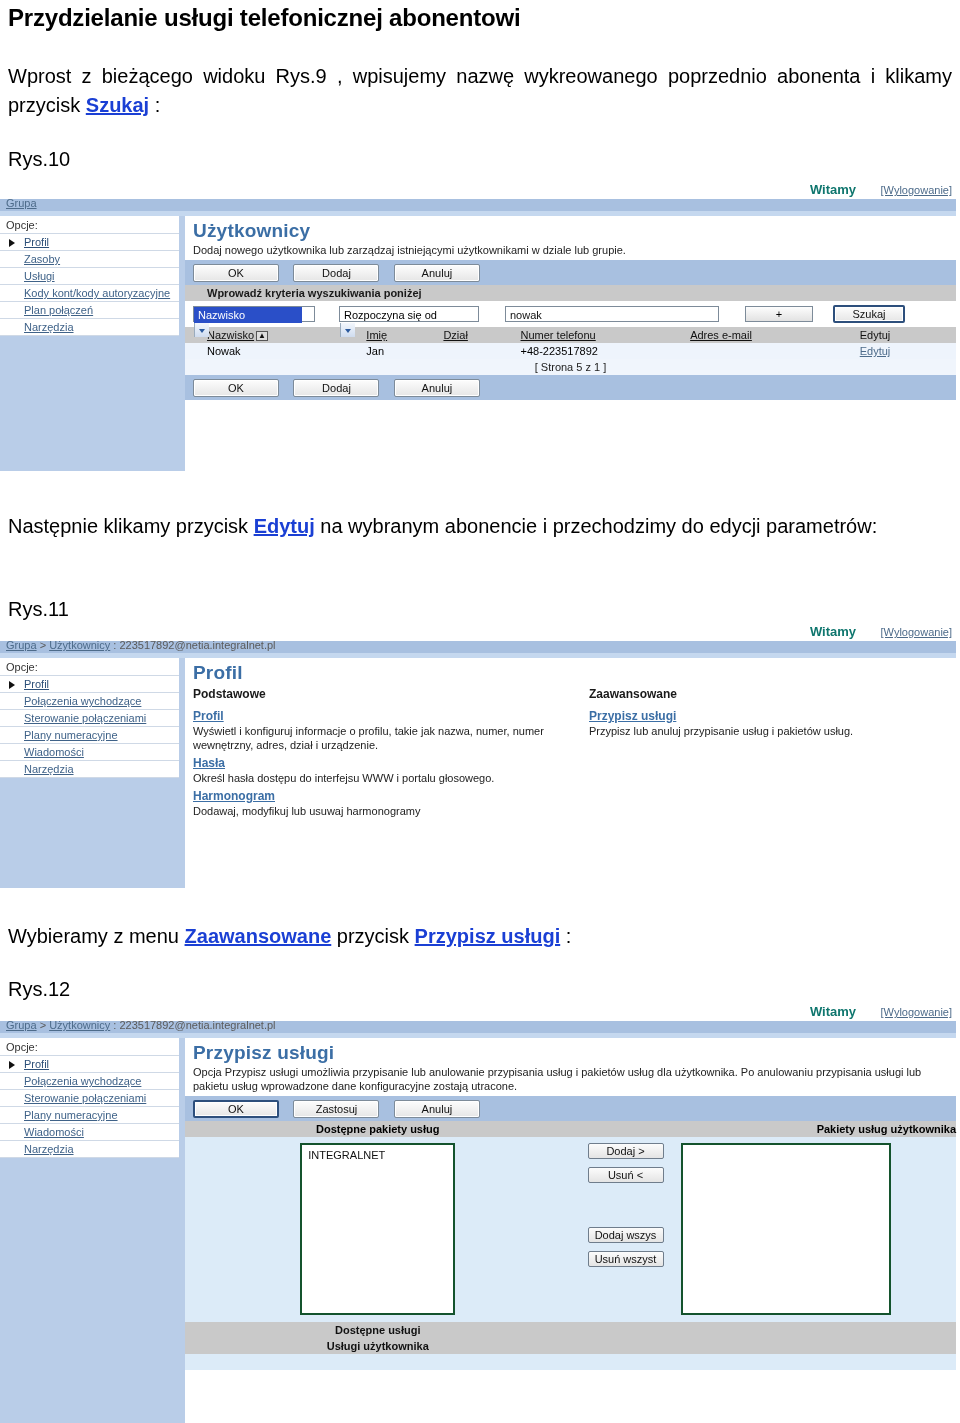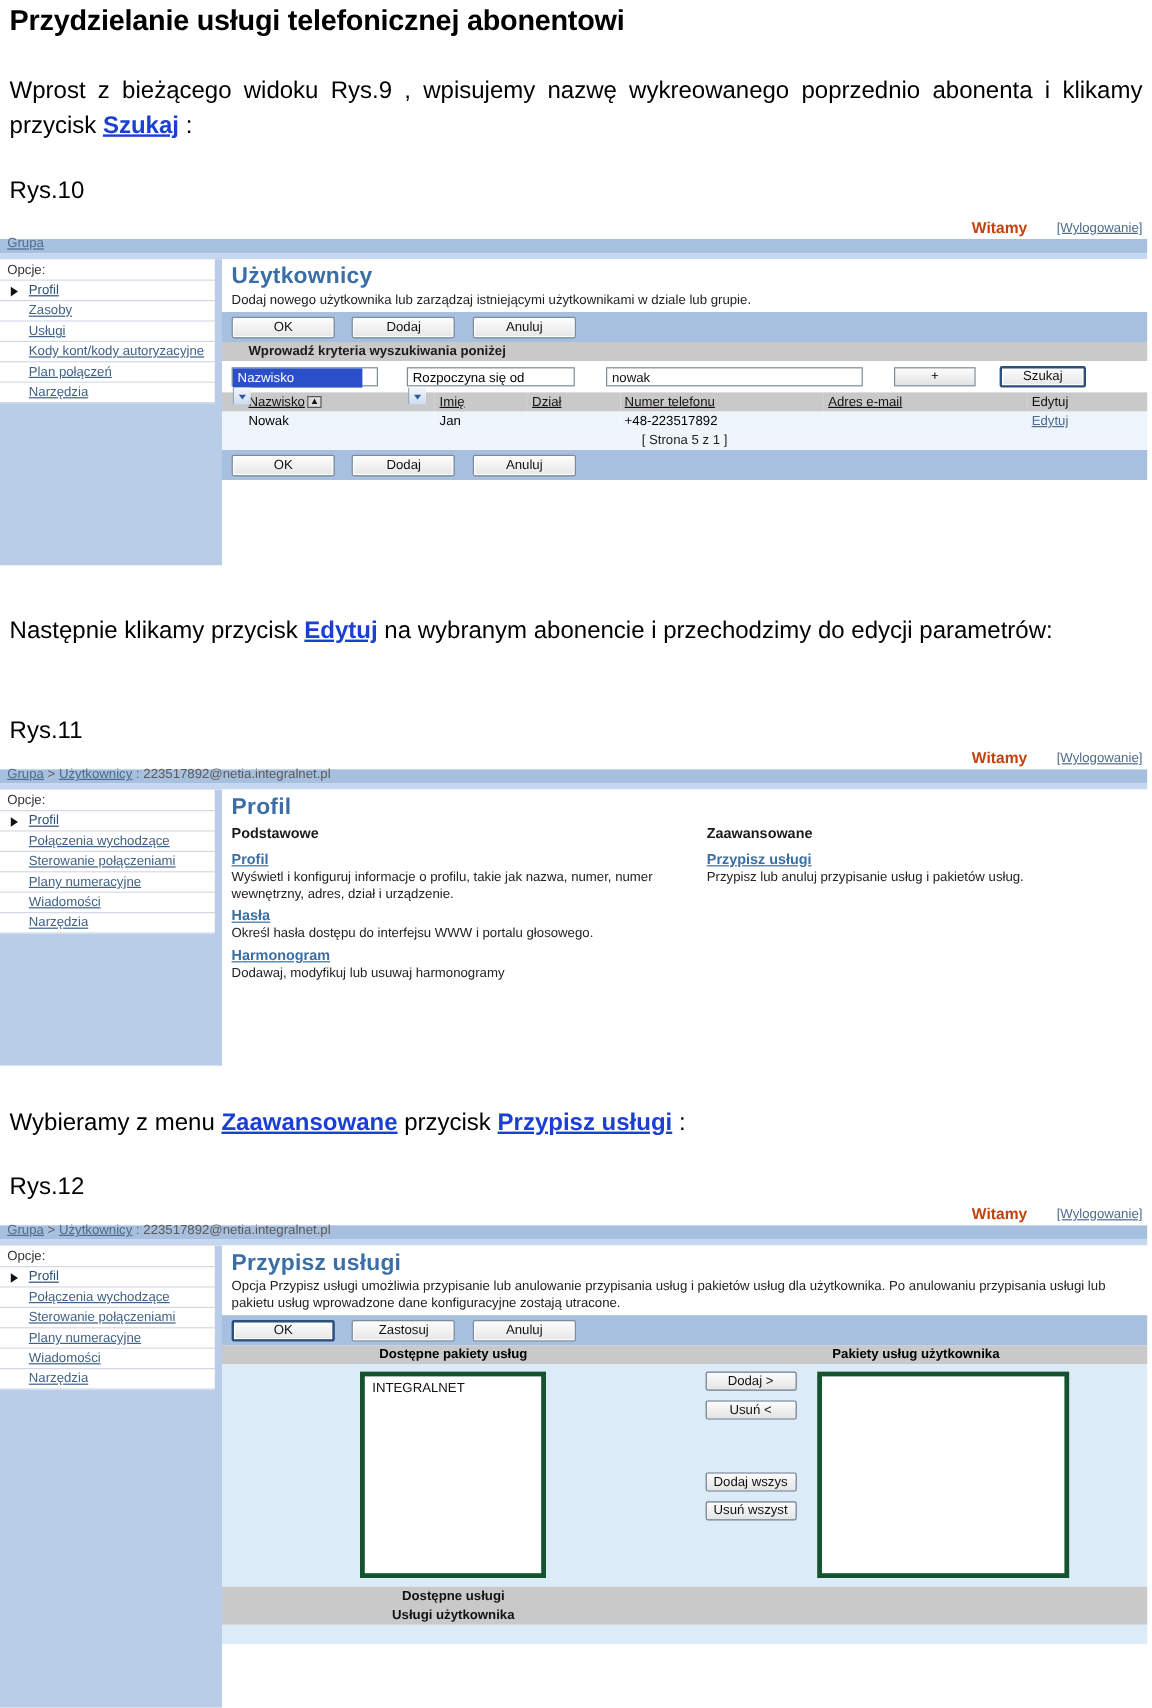--- a/index.html
+++ b/index.html
@@ -29,21 +29,21 @@
     background:#ffffff;
   }
   .crumb{
     position:absolute;left:6px;top:15px;font-size:11px;color:#4d6b8a;
     white-space:nowrap;
   }
   .crumb a{color:#4d6b8a;text-decoration:underline;}
   .crumb .plain{color:#5a5a5a;text-decoration:none;}
   .welcome{
     position:absolute;right:100px;top:0px;font-size:13px;font-weight:bold;
-    color:#c2410c;white-space:nowrap;
+    color:#0f766e;white-space:nowrap;
   }
   .logout{
     position:absolute;right:4px;top:2px;font-size:11px;color:#4d6b8a;
     text-decoration:underline;white-space:nowrap;
   }
   .bluebar{background:#a8c0e0;height:12px;width:100%;}
   .bluebar2{background:#c5d8ef;height:5px;width:100%;}
 
   .body-row{position:relative;display:flex;background:#ffffff;}
   
@@ -147,21 +147,21 @@
     padding-top:4px;
   }
   .col-desc{font-size:11px;color:#222;line-height:14px;padding-top:1px;}
 
   
   .transfer{
     background:#dcebf8;display:flex;align-items:flex-start;
     padding:6px 0 0 0;position:relative;height:185px;box-sizing:border-box;
   }
   .listbox{
-    background:#fff;border:4px solid #14532d;box-sizing:border-box;
+    background:#fff;border:2px solid #14532d;box-sizing:border-box;
     font-size:11px;padding:4px 6px;color:#111;
   }
   .tbtn{
     width:74px;text-align:center;font-size:11px;
     background:linear-gradient(#fcfcfc,#e4e4e4);
     border:1px solid #6f7d8c;border-radius:2px;padding:1px 0;margin-bottom:8px;
     color:#111;
   }
   .footer-grey{display:flex;background:#c9c9c9;font-size:11px;font-weight:bold;color:#111;flex-direction:column;}
   .footer-grey div{padding:2px 0;text-align:center;}
@@ -393,21 +393,21 @@
         <div class="subtext" style="padding-right:10px;">Opcja Przypisz usługi umożliwia przypisanie lub anulowanie przypisania usług i pakietów usług dla użytkownika. Po anulowaniu przypisania usługi lub pakietu usług wprowadzone dane konfiguracyjne zostają utracone.</div>
 
         <div class="btnbar">
           <span class="btn def">OK</span>
           <span class="btn">Zastosuj</span>
           <span class="btn">Anuluj</span>
         </div>
 
         <div style="display:flex;background:#c9c9c9;">
           <div style="width:50%;text-align:center;font-size:11px;font-weight:bold;padding:2px 0;">Dostępne pakiety usług</div>
-          <div style="width:50%;text-align:center;font-size:11px;font-weight:bold;padding:2px 0;">Pakiety usług użytkownika</div>
+          <div style="width:50%;text-align:right;font-size:11px;font-weight:bold;padding:2px 0;">Pakiety usług użytkownika</div>
         </div>
 
         <div class="transfer">
           <div style="width:50%;display:flex;justify-content:center;">
             <div class="listbox" style="width:155px;height:172px;">
               <div>INTEGRALNET</div>
             </div>
           </div>
           <div style="width:110px;display:flex;flex-direction:column;align-items:center;">
             <span class="tbtn">Dodaj &gt;</span>

